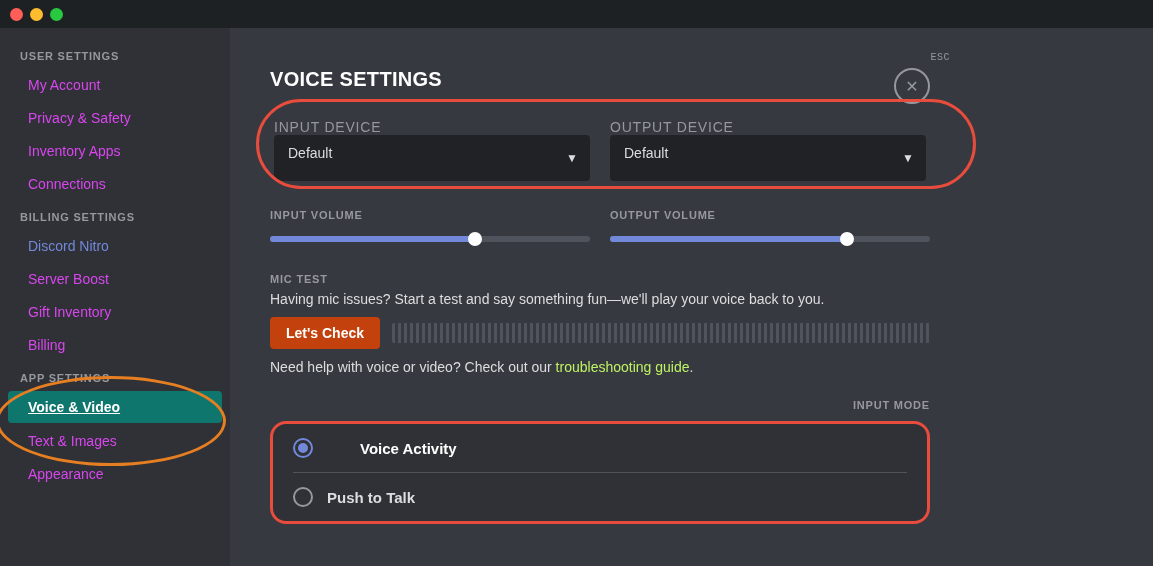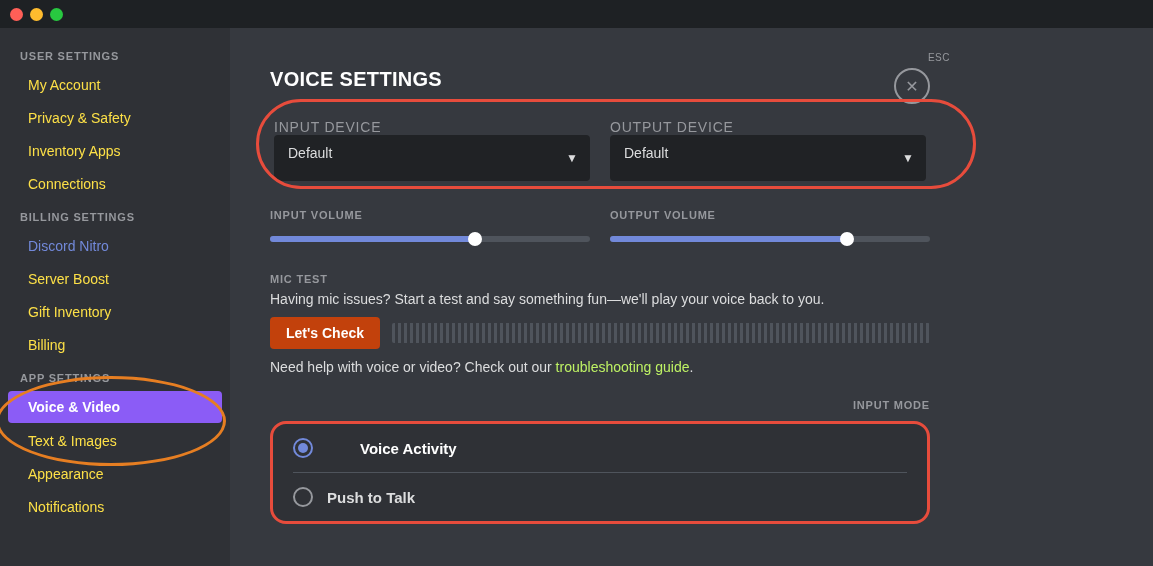--- a/index.html
+++ b/index.html
@@ -51,31 +51,32 @@
     .sidebar-section-label {
       color: #96989d;
       font-size: 11px;
       font-weight: 700;
       letter-spacing: 0.8px;
       text-transform: uppercase;
       padding: 10px 20px 6px 20px;
     }
     .sidebar-item {
       padding: 8px 20px;
-      color: #fde047;
+      color: #d946ef;
       font-size: 14px;
       cursor: pointer;
       border-radius: 4px;
       margin: 1px 8px;
       transition: background 0.1s;
     }
     .sidebar-item.active {
-      background: #8b5cf6;
+      background: #0f766e;
       color: #fff;
       font-weight: 600;
+      text-decoration: underline;
     }
     .sidebar-item.highlight {
       color: #7289da;
     }
 
     
     .content {
       flex: 1;
       background: #36393f;
       overflow-y: auto;
@@ -105,20 +106,21 @@
       justify-content: center;
       flex-direction: column;
       gap: 1px;
     }
     .close-btn-label {
       font-size: 10px;
       color: #96989d;
       text-align: center;
       margin-top: 4px;
       letter-spacing: 0.5px;
+      font-family: Liberation Mono, monospace;
     }
     .close-btn-container {
       position: absolute;
       top: 20px;
       right: 20px;
       display: flex;
       flex-direction: column;
       align-items: center;
     }
 
@@ -403,23 +405,20 @@
         pointer-events: none;
         z-index: 10;
       "></div>
     </div>
 
     <div class="sidebar-item">
       <span>Text &amp; Images</span>
     </div>
     <div class="sidebar-item">
       <span>Appearance</span>
-    </div>
-    <div class="sidebar-item">
-      <span>Notifications</span>
     </div>
   </div>
 
   <div class="content">
     <div class="content-inner">
 
       <div class="close-btn-container">
         <button class="close-btn">✕</button>
         <div class="close-btn-label">ESC</div>
       </div>

